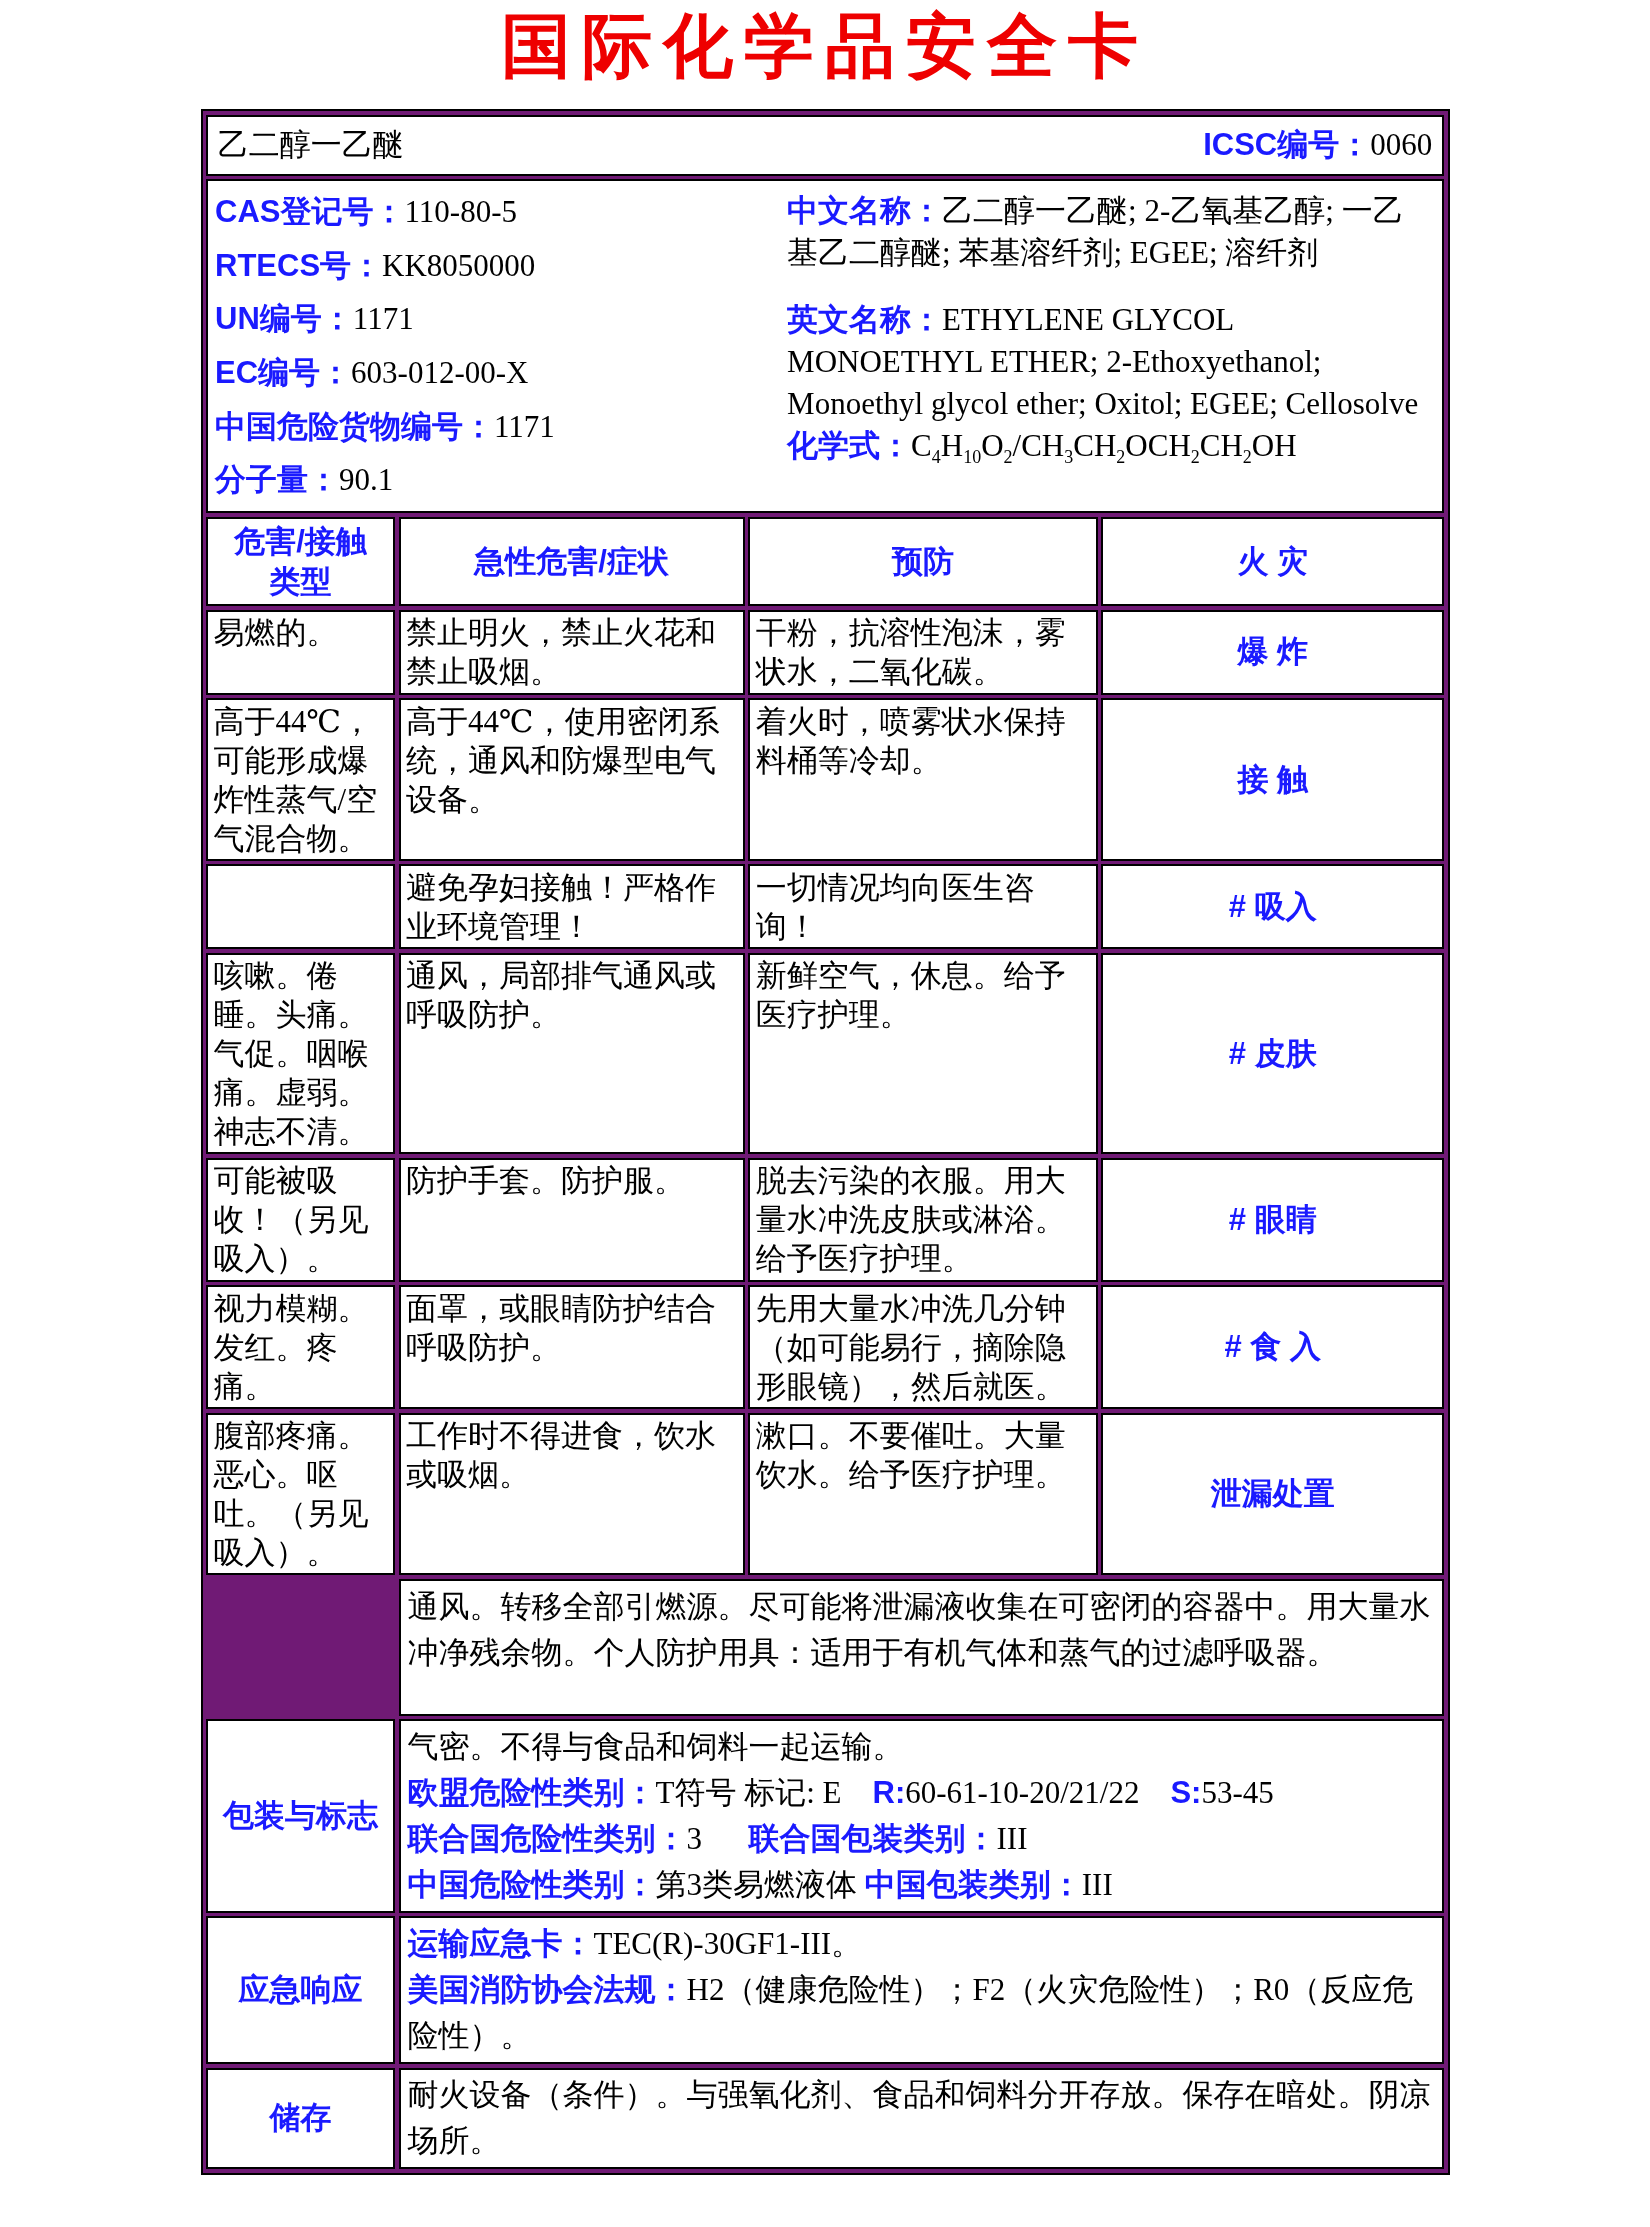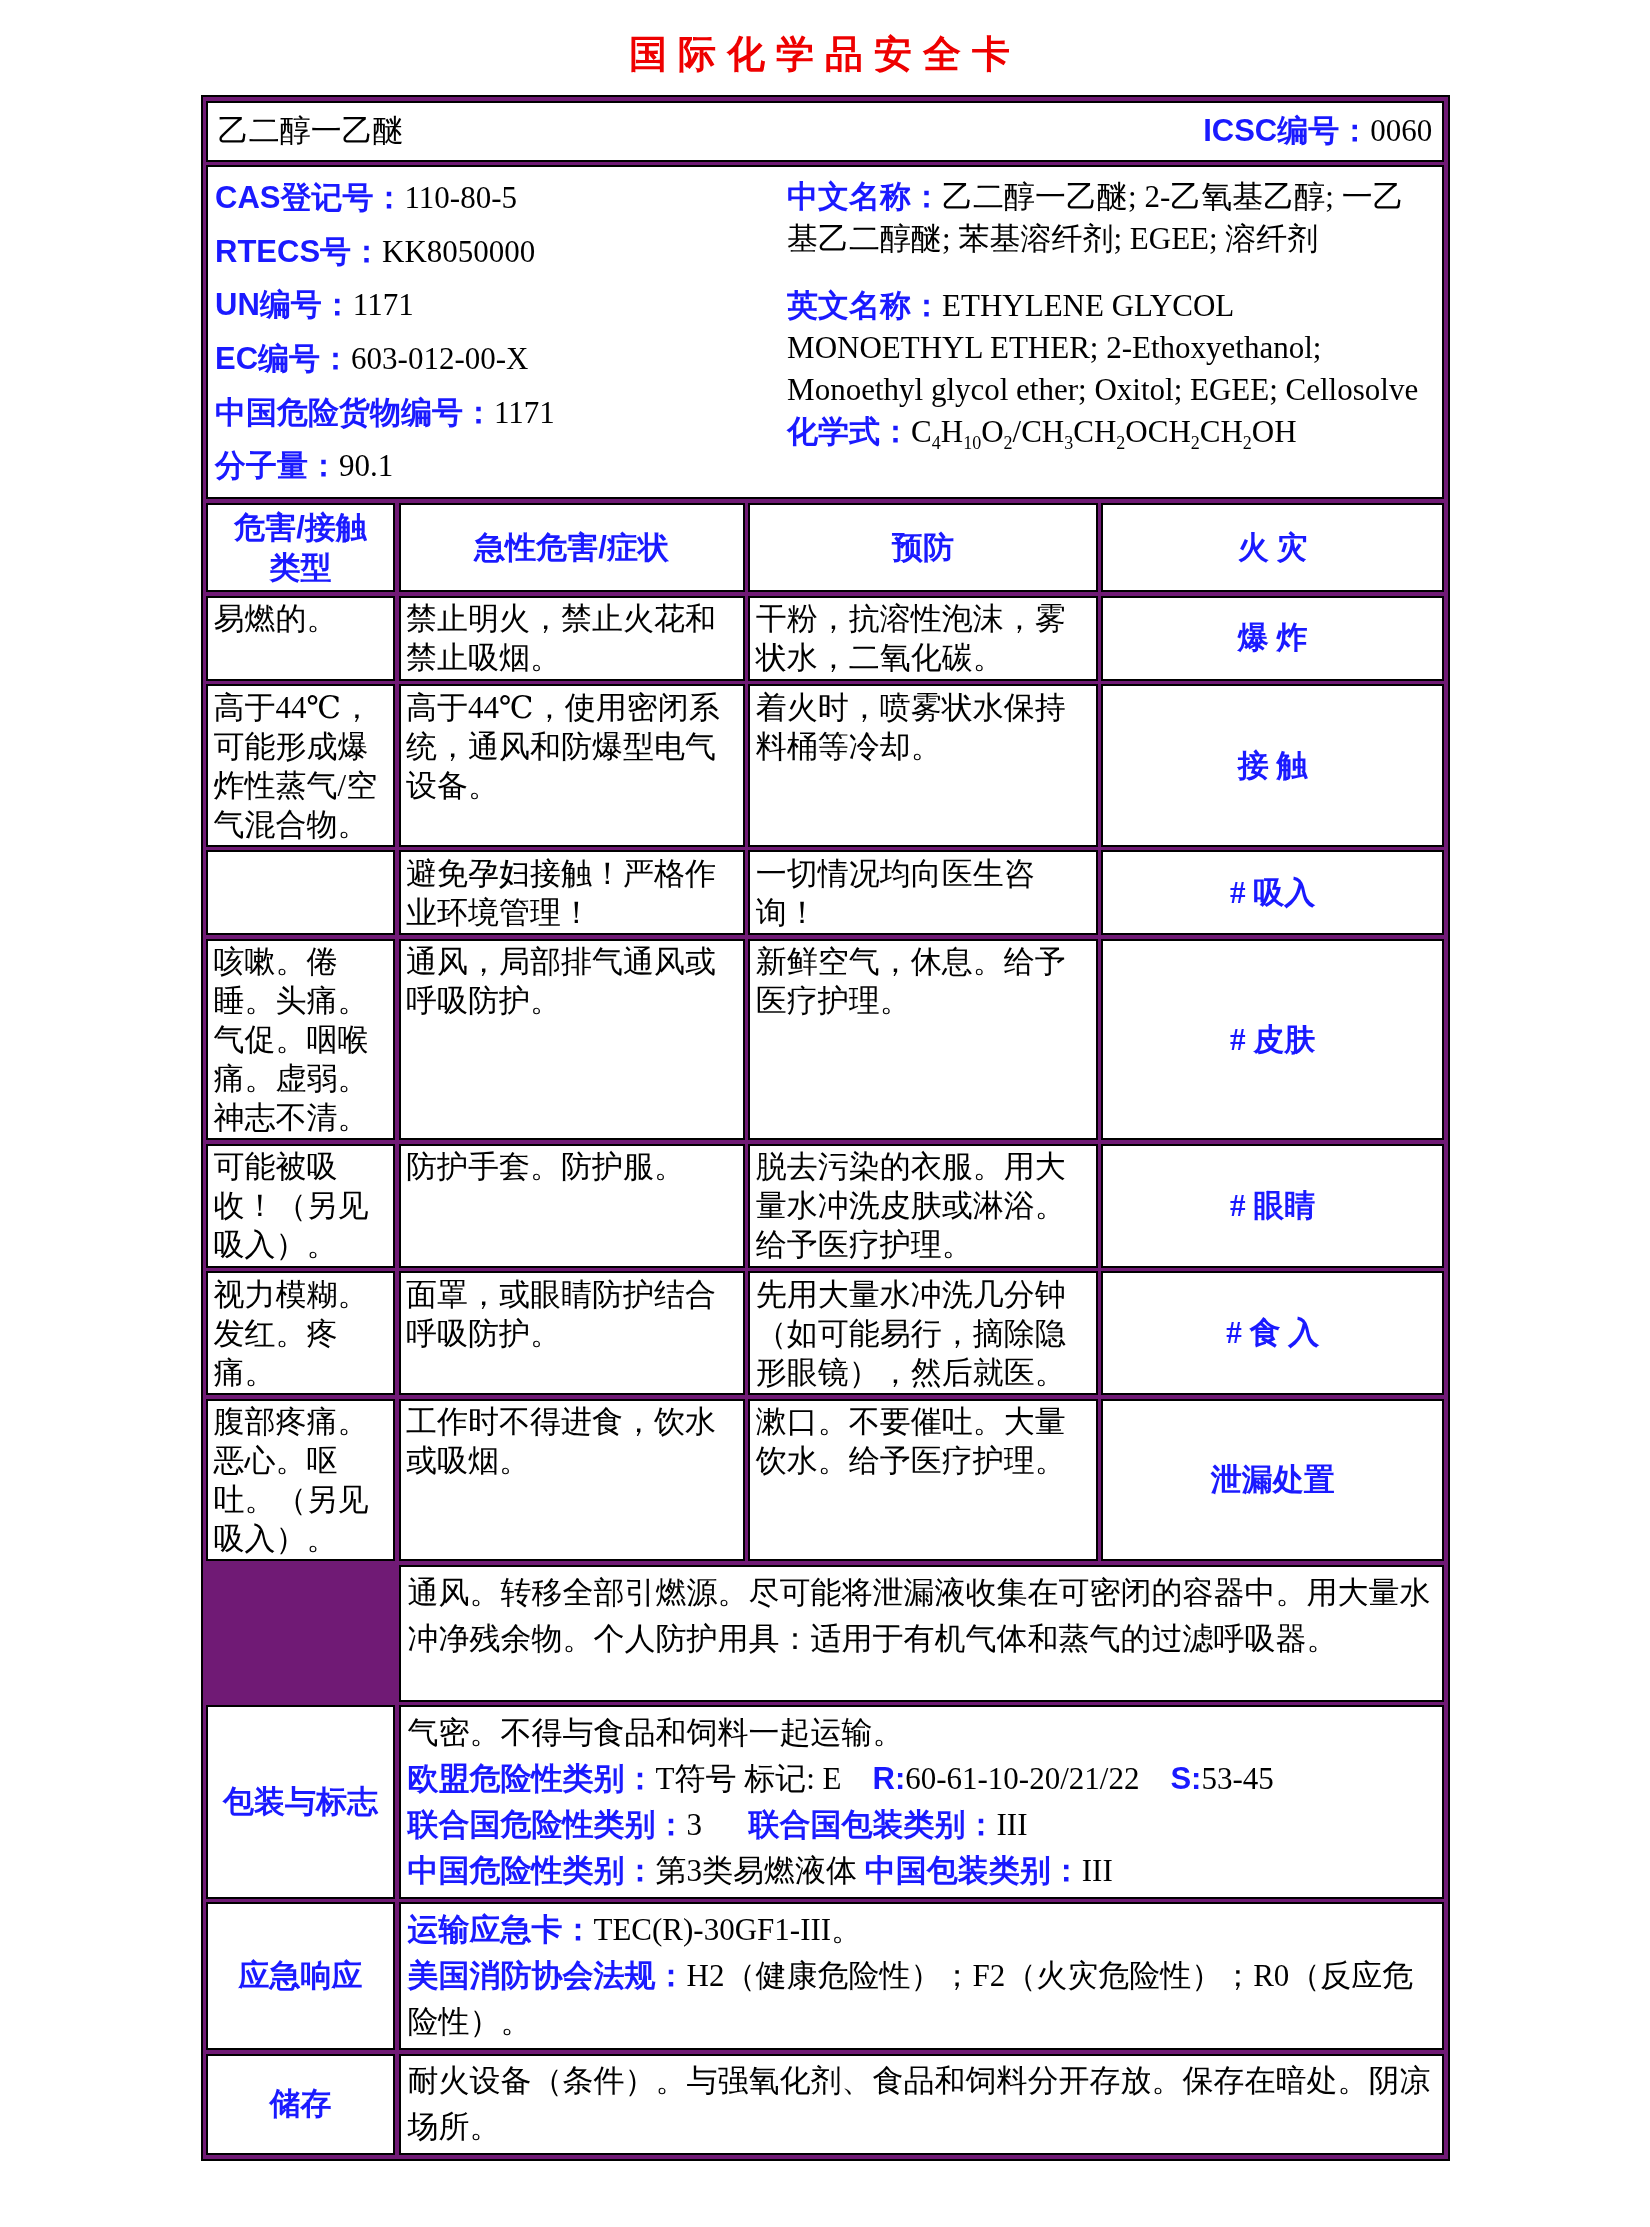--- a/index.html
+++ b/index.html
@@ -9,25 +9,24 @@
   }
   *{margin:0;padding:0;box-sizing:border-box;}
   html,body{background:#ffffff;}
   body{
     width:1650px;height:2227px;
     position:relative;overflow:hidden;
     font-family:"Liberation Serif","DejaVu Serif",serif;
     color:var(--ink);
   }
   .page-title{
-    margin-top:29px;
     text-align:center;
     font-family:"Liberation Sans","DejaVu Sans",sans-serif;
     font-weight:bold;
-    font-size:38px;
+    font-size:70px;
     letter-spacing:11px;
     color:var(--red);
   }
   .card{
     width:1249px;
     margin:15.3px auto 0 auto;
     border:2.8px solid #000;
     padding:3.5px;
     background:#701a75;
     display:flex;
@@ -77,21 +76,21 @@
     border:2.1px solid #000;background:#fff;
     display:flex;align-items:center;justify-content:center;text-align:center;
     font-family:"Liberation Sans","DejaVu Sans",sans-serif;
     font-weight:bold;color:var(--blue);
     font-size:31px;line-height:40px;
     padding:2.8px;
   }
   .cat{
     border:2.1px solid #000;background:#fff;
     display:flex;align-items:center;justify-content:center;text-align:center;
-    font-family:Liberation Serif, serif;
+    font-family:Liberation Sans, sans-serif;
     font-weight:bold;color:var(--blue);
     font-size:31px;
     padding:15px;white-space:pre;
   }
   .content{
     border:2.1px solid #000;background:#fff;
     padding:1.4px 5.6px;
     font-size:31px;line-height:39px;
     color:var(--ink);
   }

